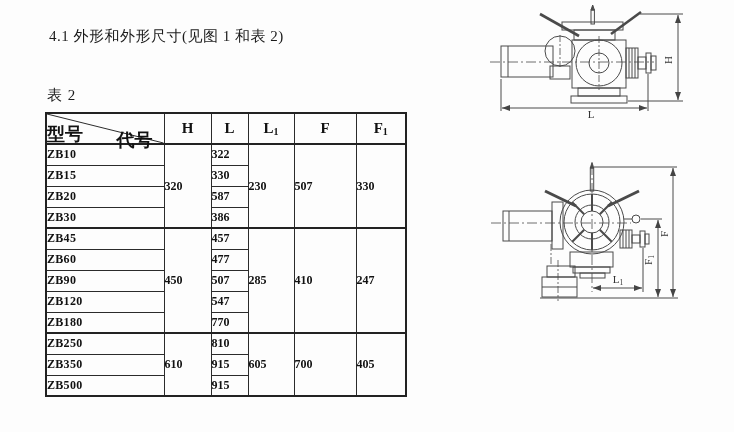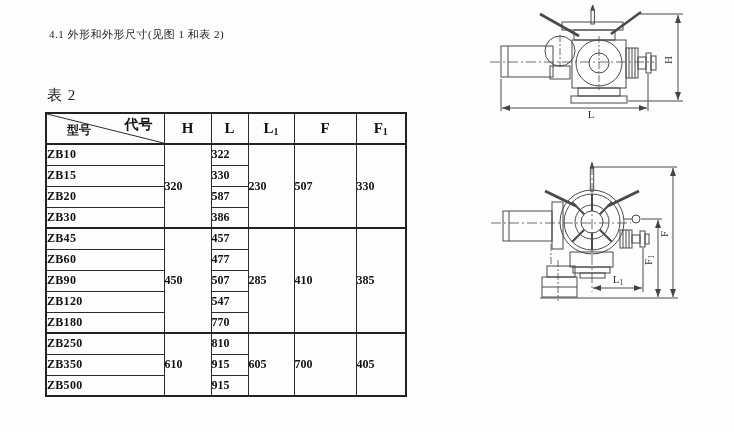--- a/index.html
+++ b/index.html
@@ -4,21 +4,21 @@
 <style>
   html,body{margin:0;padding:0;}
   body{
     width:734px;height:432px;position:relative;overflow:hidden;
     background:#fdfdfd;
     font-family:"Liberation Serif","DejaVu Serif",serif;
     color:#1b1b1b;
   }
   .heading{
     position:absolute;left:49px;top:27px;
-    font-size:11px;letter-spacing:.5px;white-space:nowrap;
+    font-size:15px;letter-spacing:.5px;white-space:nowrap;
   }
   .caption{
     position:absolute;left:47px;top:86px;
     font-size:15px;letter-spacing:1px;
   }
   table.dims{
     position:absolute;left:45px;top:112px;
     border-collapse:collapse;table-layout:fixed;
     border:2px solid #222;
   }
@@ -27,22 +27,22 @@
     font-weight:bold;color:#121212;
     padding:0;box-sizing:border-box;
   }
   table.dims thead th{height:31px;font-size:15px;border-bottom:2px solid #222;}
   table.dims td{height:21px;font-size:12px;}
   td.model{text-align:left;padding-left:8px;letter-spacing:.3px;}
   td.num{text-align:left;}
   tr.group-start td{border-top:2px solid #222;}
   th.corner{position:relative;}
   th.corner .diag{position:absolute;left:0;top:0;width:100%;height:100%;display:block;}
-  th.corner .c-row{position:absolute;left:20px;top:8px;font-size:12px;}
-  th.corner .c-col{position:absolute;right:11px;top:2px;font-size:14px;}
+  th.corner .c-row{position:absolute;left:0;top:8px;font-size:18px;}
+  th.corner .c-col{position:absolute;right:11px;top:14px;font-size:18px;}
   .sub{font-size:10px;vertical-align:-2px;}
   .fig{position:absolute;}
   .fig-top{left:488px;top:2px;}
   .fig-bottom{left:488px;top:160px;}
   svg text{font-family:"Liberation Serif","DejaVu Serif",serif;fill:#333;}
 </style>
 </head>
 <body>
 
 <div class="heading">4.1 外形和外形尺寸(见图 1 和表 2)</div>
@@ -93,21 +93,21 @@
       <tr>
         <td class="model">ZB30</td>
         <td class="num">386</td>
       </tr>
       <tr class="group-start">
         <td class="model">ZB45</td>
         <td class="num" rowspan="5">450</td>
         <td class="num">457</td>
         <td class="num" rowspan="5">285</td>
         <td class="num" rowspan="5">410</td>
-        <td class="num" rowspan="5">385</td>
+        <td class="num" rowspan="5">247</td>
       </tr>
       <tr>
         <td class="model">ZB60</td>
         <td class="num">477</td>
       </tr>
       <tr>
         <td class="model">ZB90</td>
         <td class="num">507</td>
       </tr>
       <tr>

